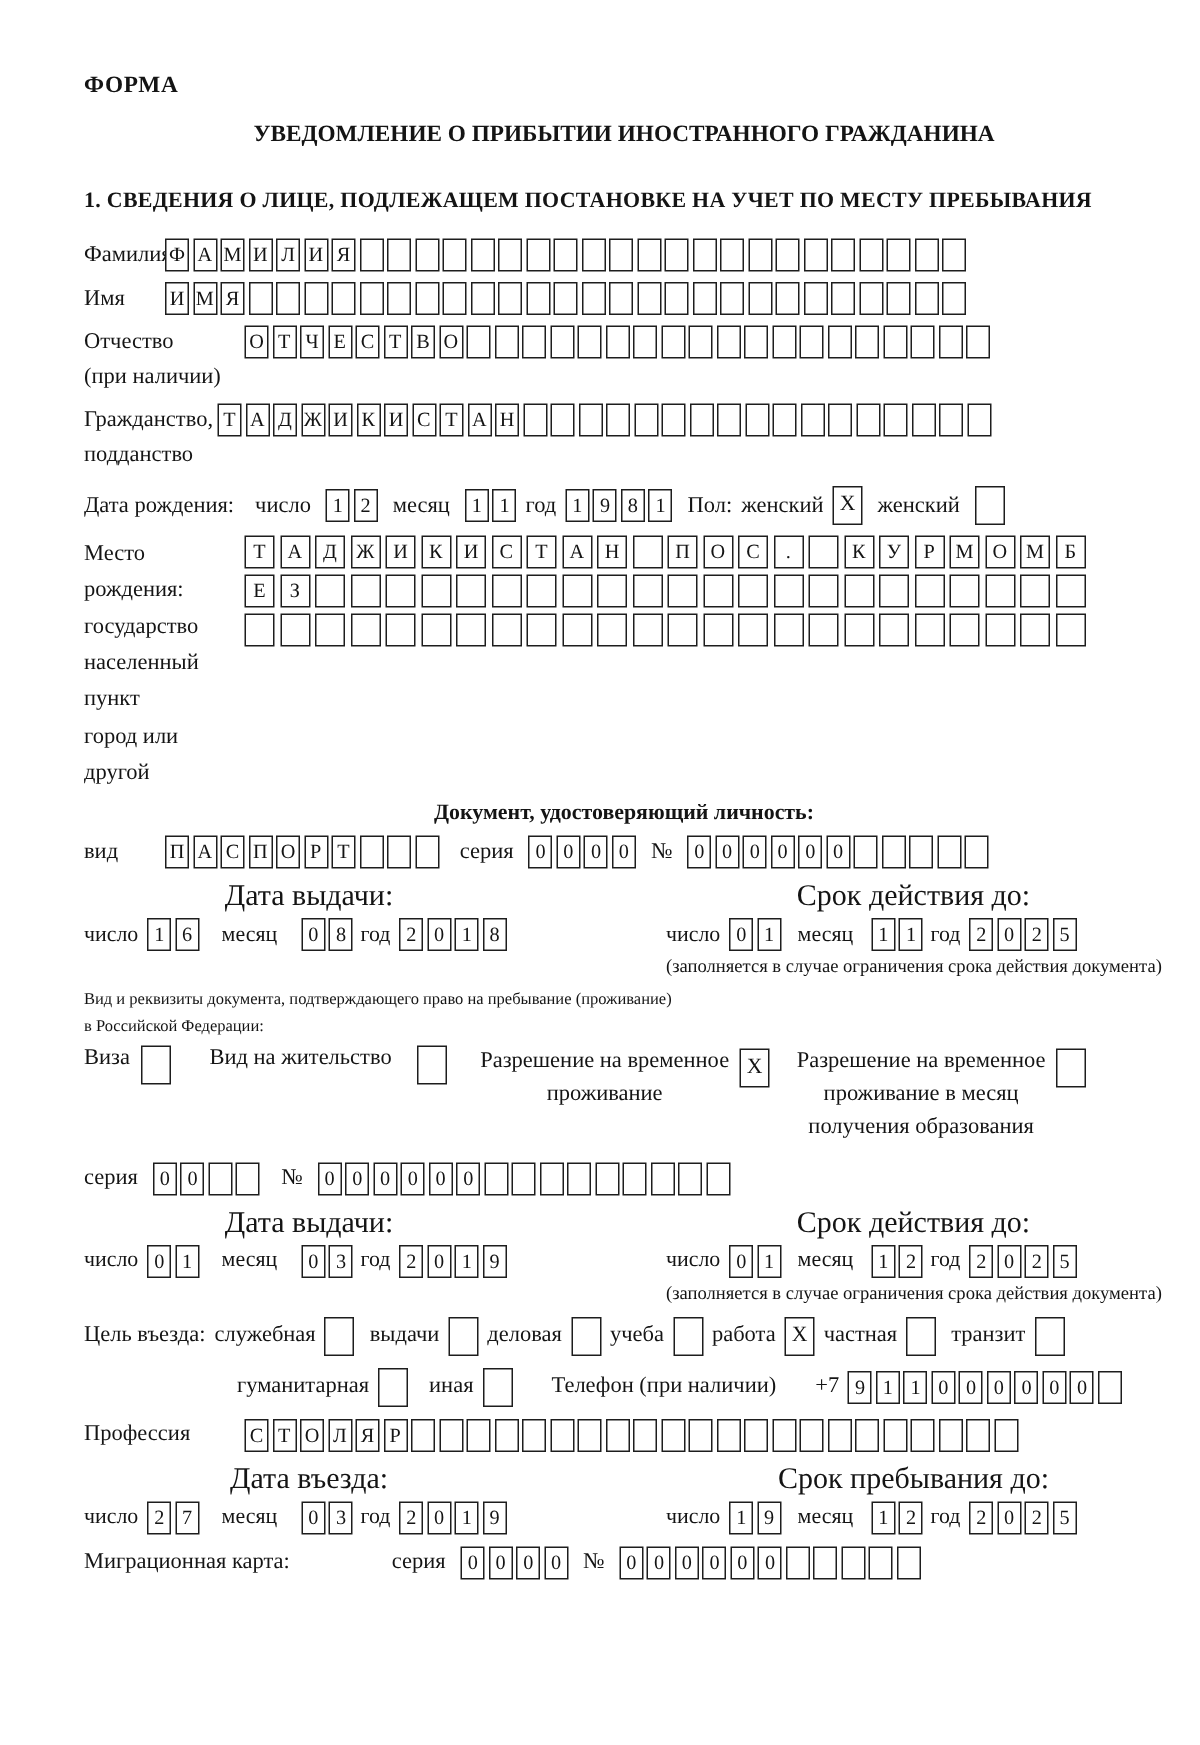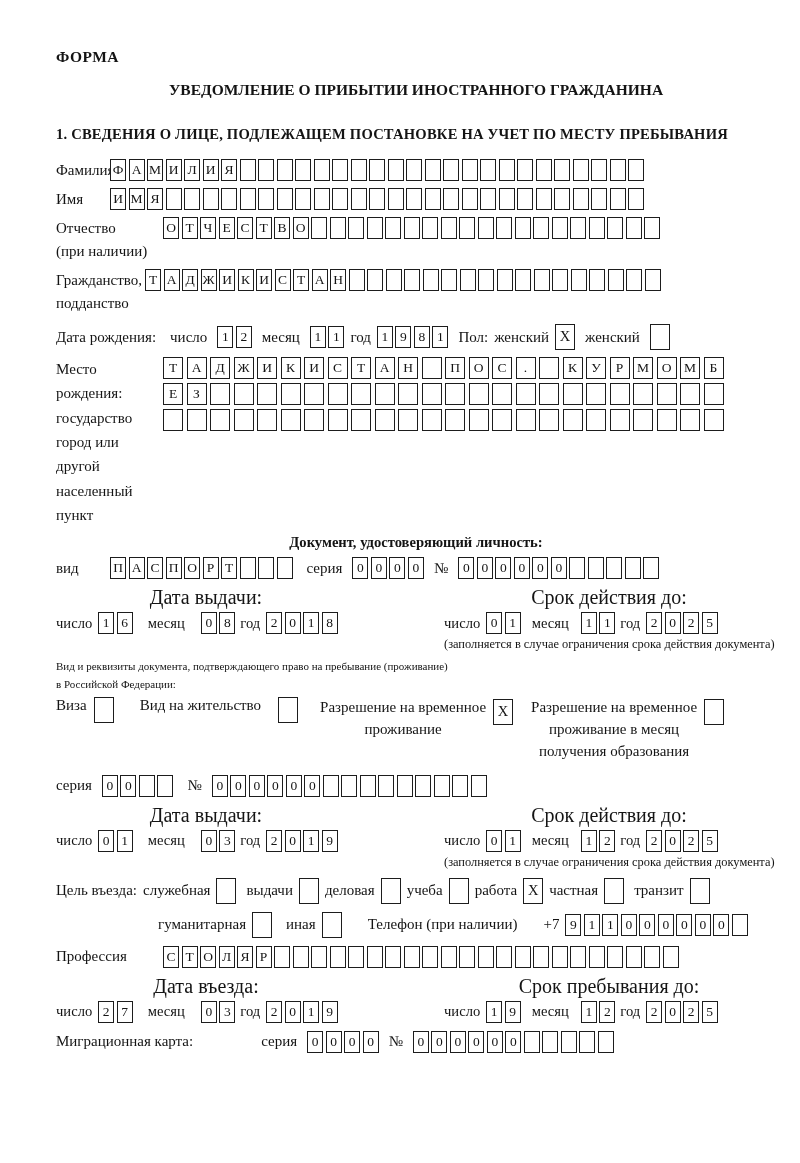--- a/index.html
+++ b/index.html
@@ -253,22 +253,22 @@
     <span class="gap10">женский</span>
     <span class="boxes cbx gap10">
         <span class="cell"></span>
       </span>
   </div>
 
   <div class="pair-block" style="margin-top:4px">
     <div class="pair-labels w107">
       <div>Место рождения:</div>
       <div>государство</div>
+      <div>населенный пункт</div>
       <div>город или другой</div>
-      <div>населенный пункт</div>
     </div>
     <div class="pair-rows">
       <span class="boxes wide">
           <span class="cell">Т</span>
           <span class="cell">А</span>
           <span class="cell">Д</span>
           <span class="cell">Ж</span>
           <span class="cell">И</span>
           <span class="cell">К</span>
           <span class="cell">И</span>

